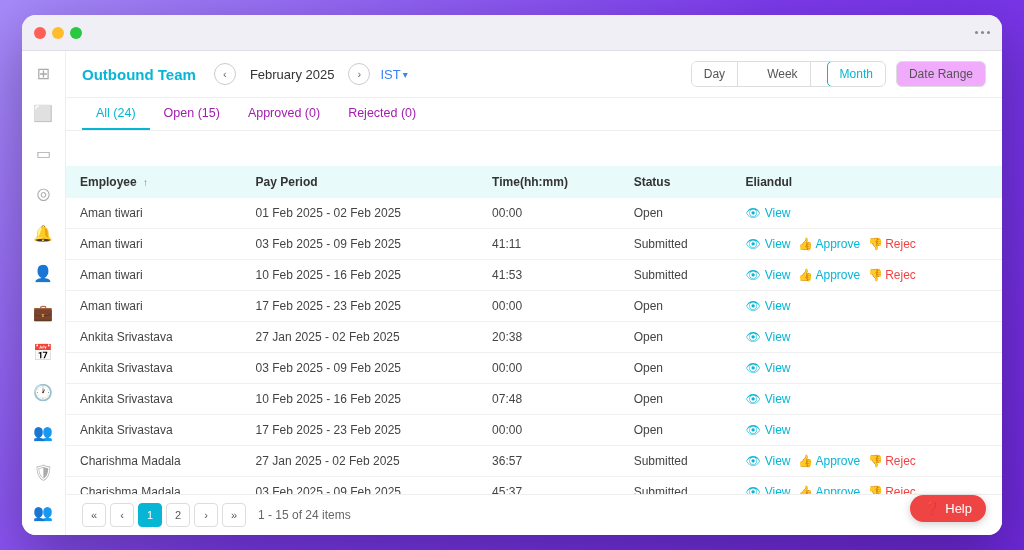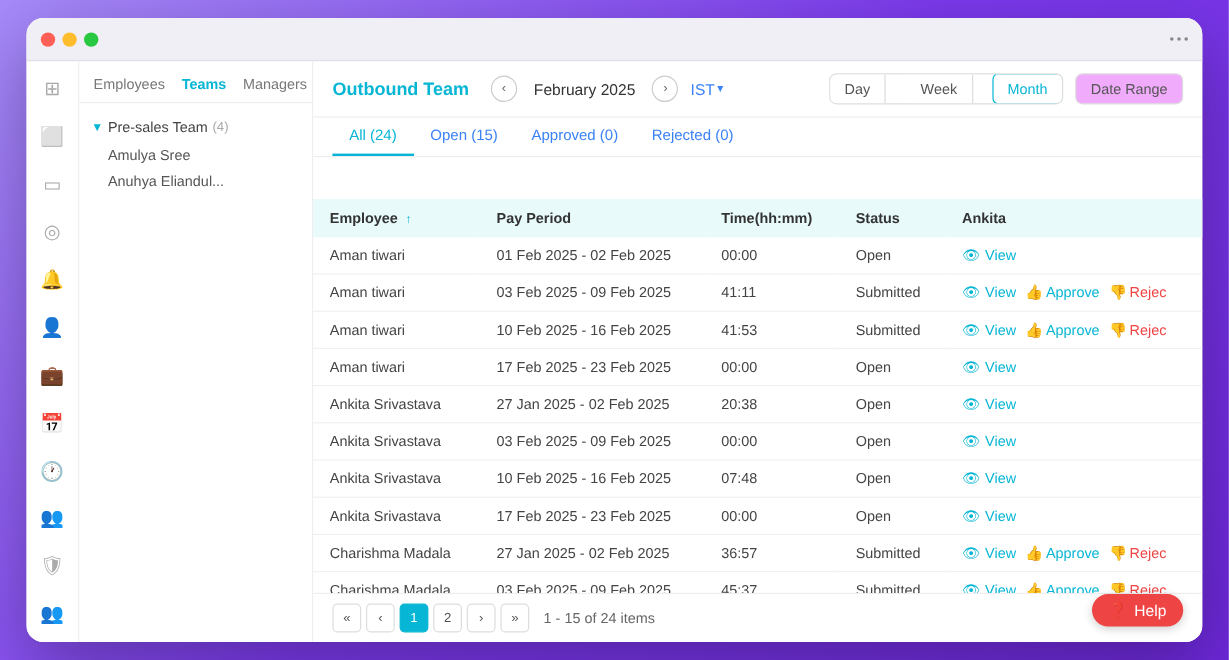--- a/index.html
+++ b/index.html
@@ -214,21 +214,21 @@
     
     .tabs-row {
       display: flex;
       padding: 0 16px;
       border-bottom: 1px solid #eee;
       flex-shrink: 0;
     }
     .tab {
       padding: 8px 14px;
       font-size: 12.5px;
-      color: #3b82f6;
+      color: #a21caf;
       cursor: pointer;
       border-bottom: 2px solid transparent;
       white-space: nowrap;
     }
     .tab.active {
       color: #06b6d4;
       border-bottom: 2px solid #06b6d4;
       font-weight: 500;
     }
     
@@ -375,36 +375,20 @@
       <div class="nav-icon">🔔</div>
       <div class="nav-icon">👤</div>
       <div class="nav-icon">💼</div>
       <div class="nav-icon">📅</div>
       <div class="nav-icon active">🕐</div>
       <div class="nav-icon">👥</div>
       <div class="nav-icon">🛡</div>
       <div class="nav-icon">👥</div>
     </div>
 
-    <div class="nav-panel">
-      <div class="nav-tabs">
-        <span class="nav-tab">Employees</span>
-        <span class="nav-tab active">Teams</span>
-        <span class="nav-tab">Managers</span>
-      </div>
-      <div class="nav-tree">
-        <div class="nav-tree-item">
-          <span class="arrow">▼</span>
-          <span>Pre-sales Team</span>
-          <span class="count">(4)</span>
-        </div>
-        <div class="nav-tree-child">Amulya Sree</div>
-        <div class="nav-tree-child">Anuhya Eliandul...</div>
-      </div>
-    </div>
 
     <div class="main-content">
 
       <div class="top-bar">
         <span class="team-title">Outbound Team</span>
         <div class="nav-arrow">‹</div>
         <span class="month-label">February 2025</span>
         <div class="nav-arrow">›</div>
         <span class="timezone">
           <span>IST</span>
@@ -430,21 +414,21 @@
         <table>
           <thead>
             <tr>
               <th>
                 <span>Employee</span>
                 <span class="sort-icon">↑</span>
               </th>
               <th>Pay Period</th>
               <th>Time(hh:mm)</th>
               <th>Status</th>
-              <th>Ankita</th>
+              <th>Eliandul</th>
             </tr>
           </thead>
           <tbody id="table-body">
           <tr>
       <td>Aman tiwari</td>
       <td>01 Feb 2025 - 02 Feb 2025</td>
       <td>00:00</td>
       <td>Open</td>
       <td>
                   <div class="actions-cell">

